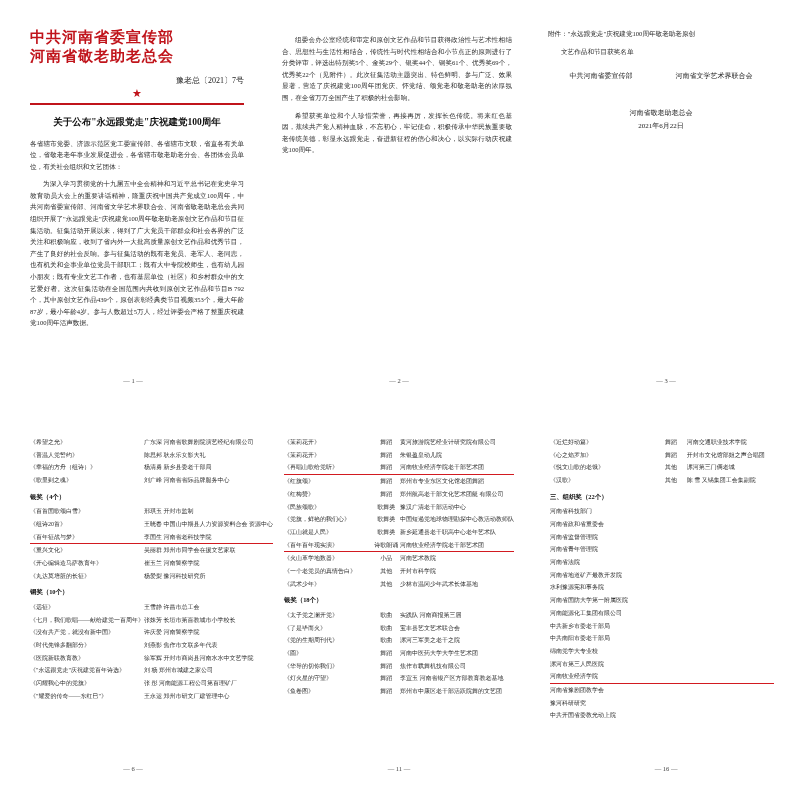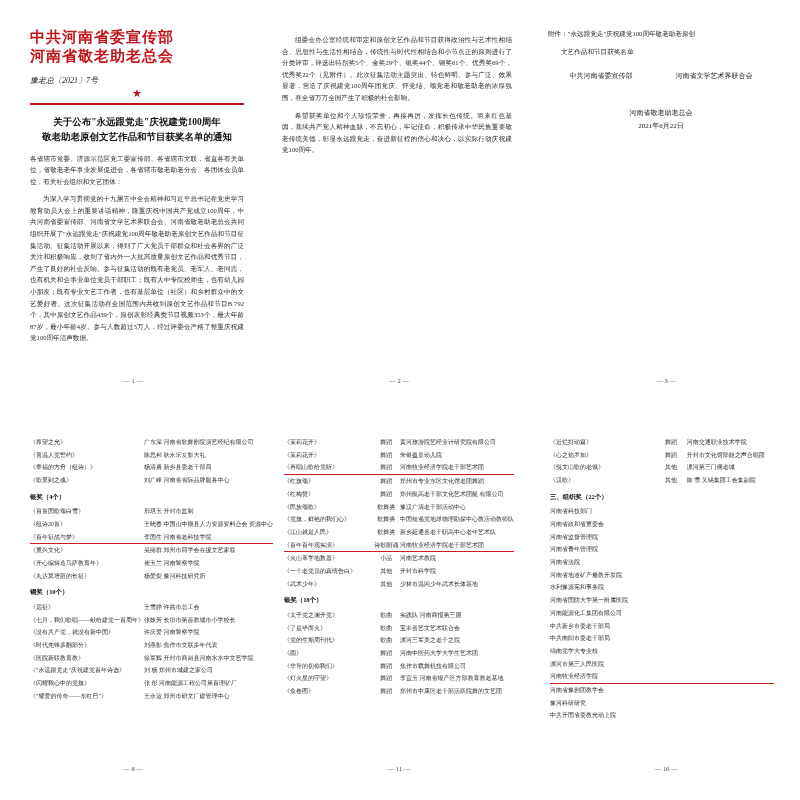--- a/index.html
+++ b/index.html
@@ -47,25 +47,24 @@
   .masthead .l1, .masthead .l2, .masthead .l3 {
     font-size: 15px;
     line-height: 19px;
     white-space: nowrap;
   }
   .doc-word {
     font-size: 15px;
     margin-left: 4px;
   }
   .docnum {
-    text-align: left;
+    text-align: right;
     font-size: 8px;
     margin-top: 9px;
     color: #222;
-    font-style: italic;
   }
   .star {
     text-align: center;
     color: #c0141b;
     font-size: 11px;
     line-height: 11px;
     margin-top: 2px;
   }
   .redrule {
     height: 1.5px;
@@ -165,21 +164,20 @@
     <div class="col col-1">
       <div class="masthead">
         <div class="l1"><span>中共河南省委宣传部</span></div>
         <div class="l3"><span>河南省敬老助老总会</span></div>
       </div>
       <div class="docnum">豫老总〔2021〕7号</div>
       <div class="star">★</div>
       <div class="redrule"></div>
       <div class="title">
         <div>关于公布"永远跟党走"庆祝建党100周年</div>
-        <div>敬老助老原创文艺作品和节目获奖名单的通知</div>
       </div>
       <p class="body noind">各省辖市党委、济源示范区党工委宣传部、各省辖市文联，省直各有关单位，省敬老老年事业发展促进会，各省辖市敬老助老分会、各团体会员单位，有关社会组织和文艺团体：</p>
       <p class="body">为深入学习贯彻党的十九届五中全会精神和习近平总书记在党史学习教育动员大会上的重要讲话精神，隆重庆祝中国共产党成立100周年，中共河南省委宣传部、河南省文学艺术界联合会、河南省敬老助老总会共同组织开展了"永远跟党走"庆祝建党100周年敬老助老原创文艺作品和节目征集活动。征集活动开展以来，得到了广大党员干部群众和社会各界的广泛关注和积极响应，收到了省内外一大批高质量原创文艺作品和优秀节目，产生了良好的社会反响。参与征集活动的既有老党员、老军人、老同志，也有机关和企事业单位党员干部职工；既有大中专院校师生，也有幼儿园小朋友；既有专业文艺工作者，也有基层单位（社区）和乡村群众中的文艺爱好者。这次征集活动在全国范围内共收到原创文艺作品和节目B 792个，其中原创文艺作品439个，原创表彰经典类节目视频353个，最大年龄87岁，最小年龄4岁。参与人数超过5万人，经过评委会严格了整重庆祝建党100周年活声数据。</p>
       <div class="pagenum">— 1 —</div>
     </div>
 
     <div class="col col-2">
       <p class="body noind"></p>
       <p class="body">组委会办公室经统和审定和原创文艺作品和节目获得政治性与艺术性相结合、思想性与生活性相结合，传统性与时代性相结合和小节点正的原则进行了分类评审，评选出特别奖5个、金奖29个、银奖44个、铜奖61个、优秀奖69个，优秀奖22个（见附件）。此次征集活动主题突出、特色鲜明、参与广泛、效果显著，营造了庆祝建党100周年团党庆、怀党结、颂党老和敬老助老的浓厚氛围，在全省万万全国产生了积极的社会影响。</p>
       <p class="body">希望获奖单位和个人珍惜荣誉，再接再厉，发挥长色传统。将来红色基因，蕉续共产党人精神血脉，不忘初心，牢记使命，积极传承中华民族重要敬老传统美德，彰显永远跟党走，奋进新征程的信心和决心，以实际行动庆祝建党100周年。</p>

